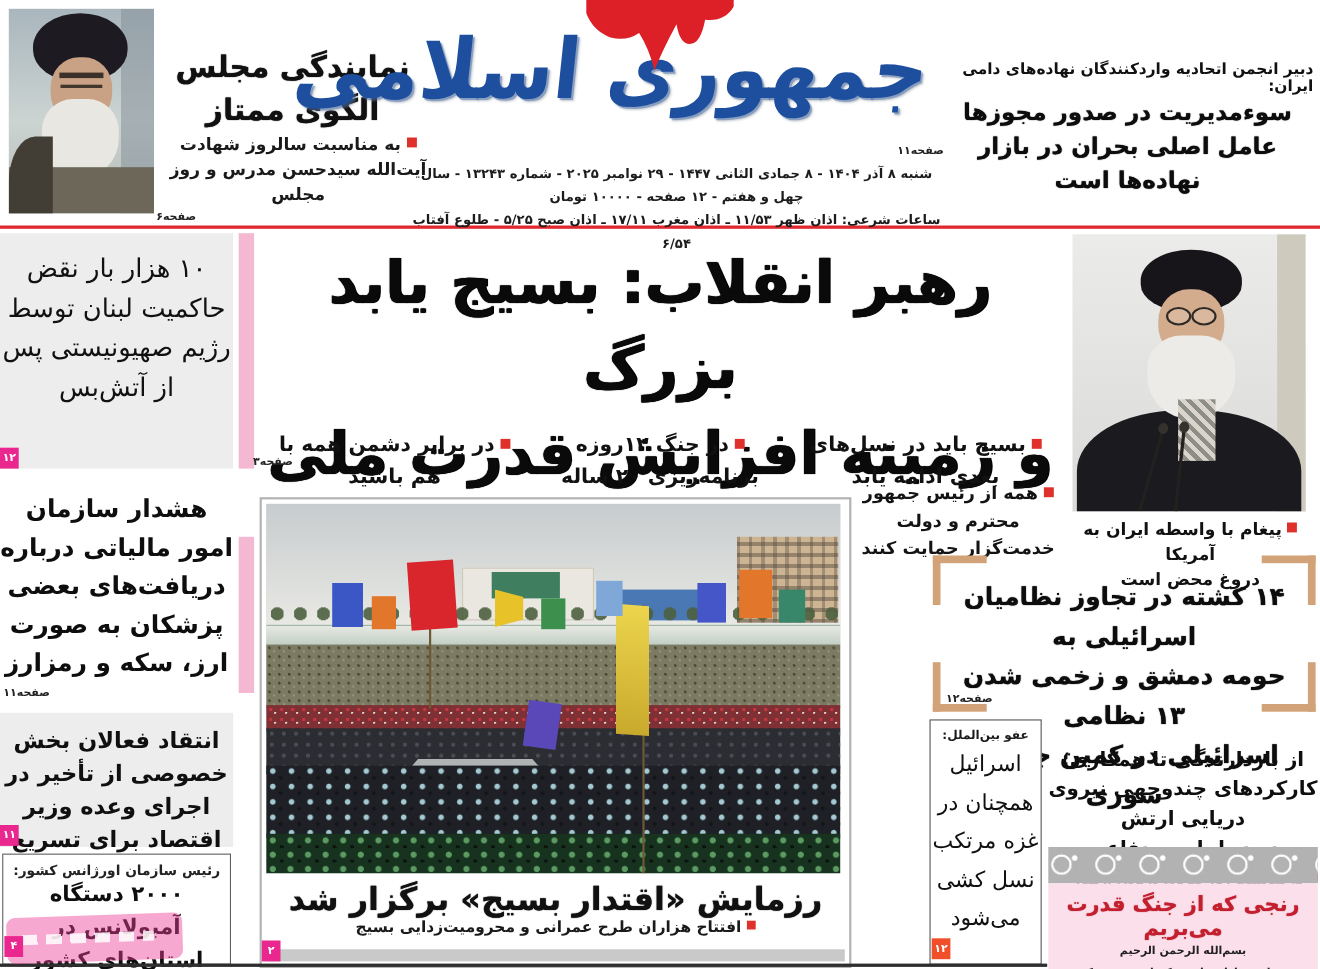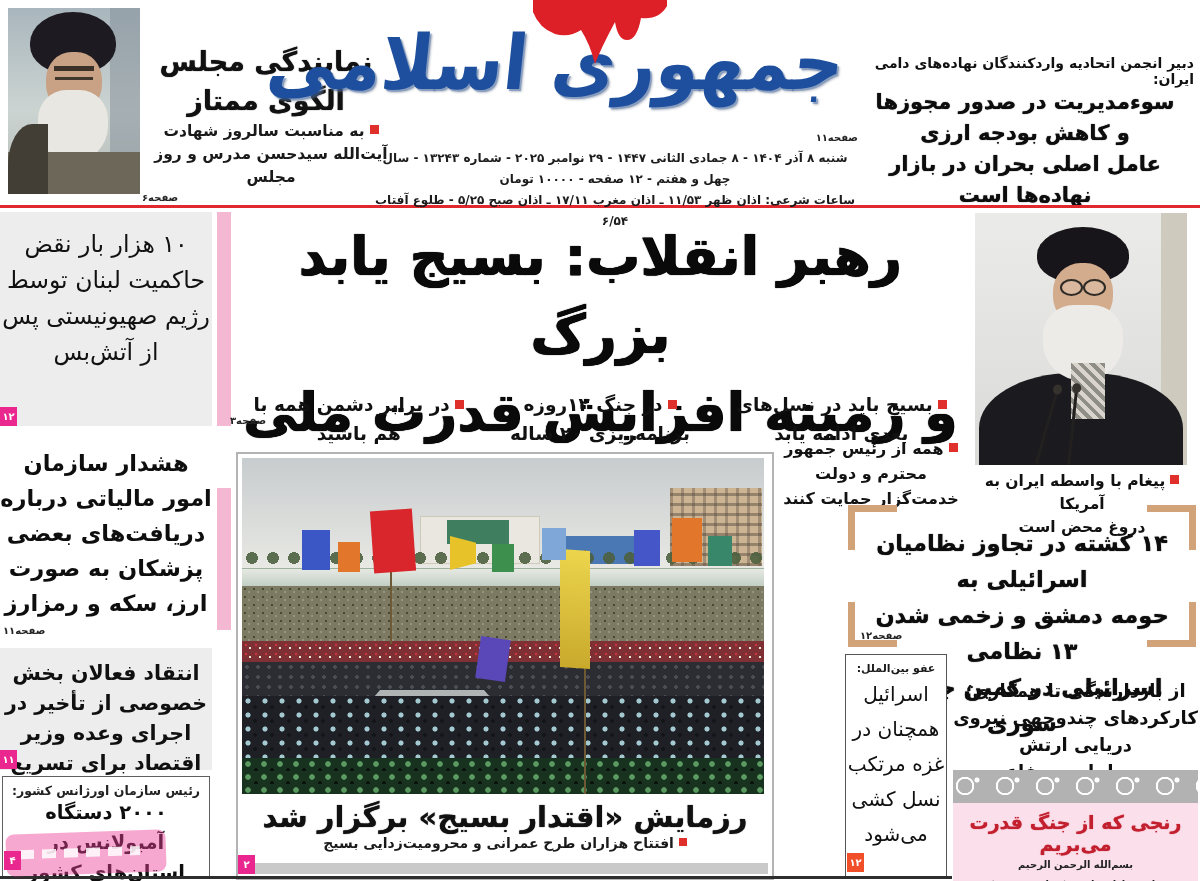--- a/index.html
+++ b/index.html
@@ -194,21 +194,20 @@
   </svg>
   <div class="abs masthead-title">جمهوری اسلامی</div>
   <div class="abs dateline">
     <div>شنبه ۸ آذر ۱۴۰۴ - ۸ جمادی الثانی ۱۴۴۷ - ۲۹ نوامبر ۲۰۲۵ - شماره ۱۳۲۴۳ - سال چهل و هفتم - ۱۲ صفحه - ۱۰۰۰۰ تومان</div>
     <div>ساعات شرعی: اذان ظهر ۱۱/۵۳ ـ اذان مغرب ۱۷/۱۱ ـ اذان صبح ۵/۲۵ - طلوع آفتاب ۶/۵۴</div>
   </div>
 
   <div class="abs hdr-right">
     <div class="hdr-right-kicker">دبیر انجمن اتحادیه واردکنندگان نهاده‌های دامی ایران:</div>
     <div class="hdr-right-line">سوءمدیریت در صدور مجوزها</div>
-    <div class="hdr-right-line">و کاهش بودجه ارزی</div>
     <div class="hdr-right-line">عامل اصلی بحران در بازار نهاده‌ها است</div>
   </div>
   <div class="abs hdr-right-ref pageref">صفحه۱۱</div>
 
   <div class="abs rule-red"></div>
 
   <div class="abs lc1">
     <div class="txt">۱۰ هزار بار نقض حاکمیت لبنان توسط رژیم صهیونیستی پس از آتش‌بس</div>
   </div>
   <div class="badge" style="left:0;top:407px">۱۲</div>

